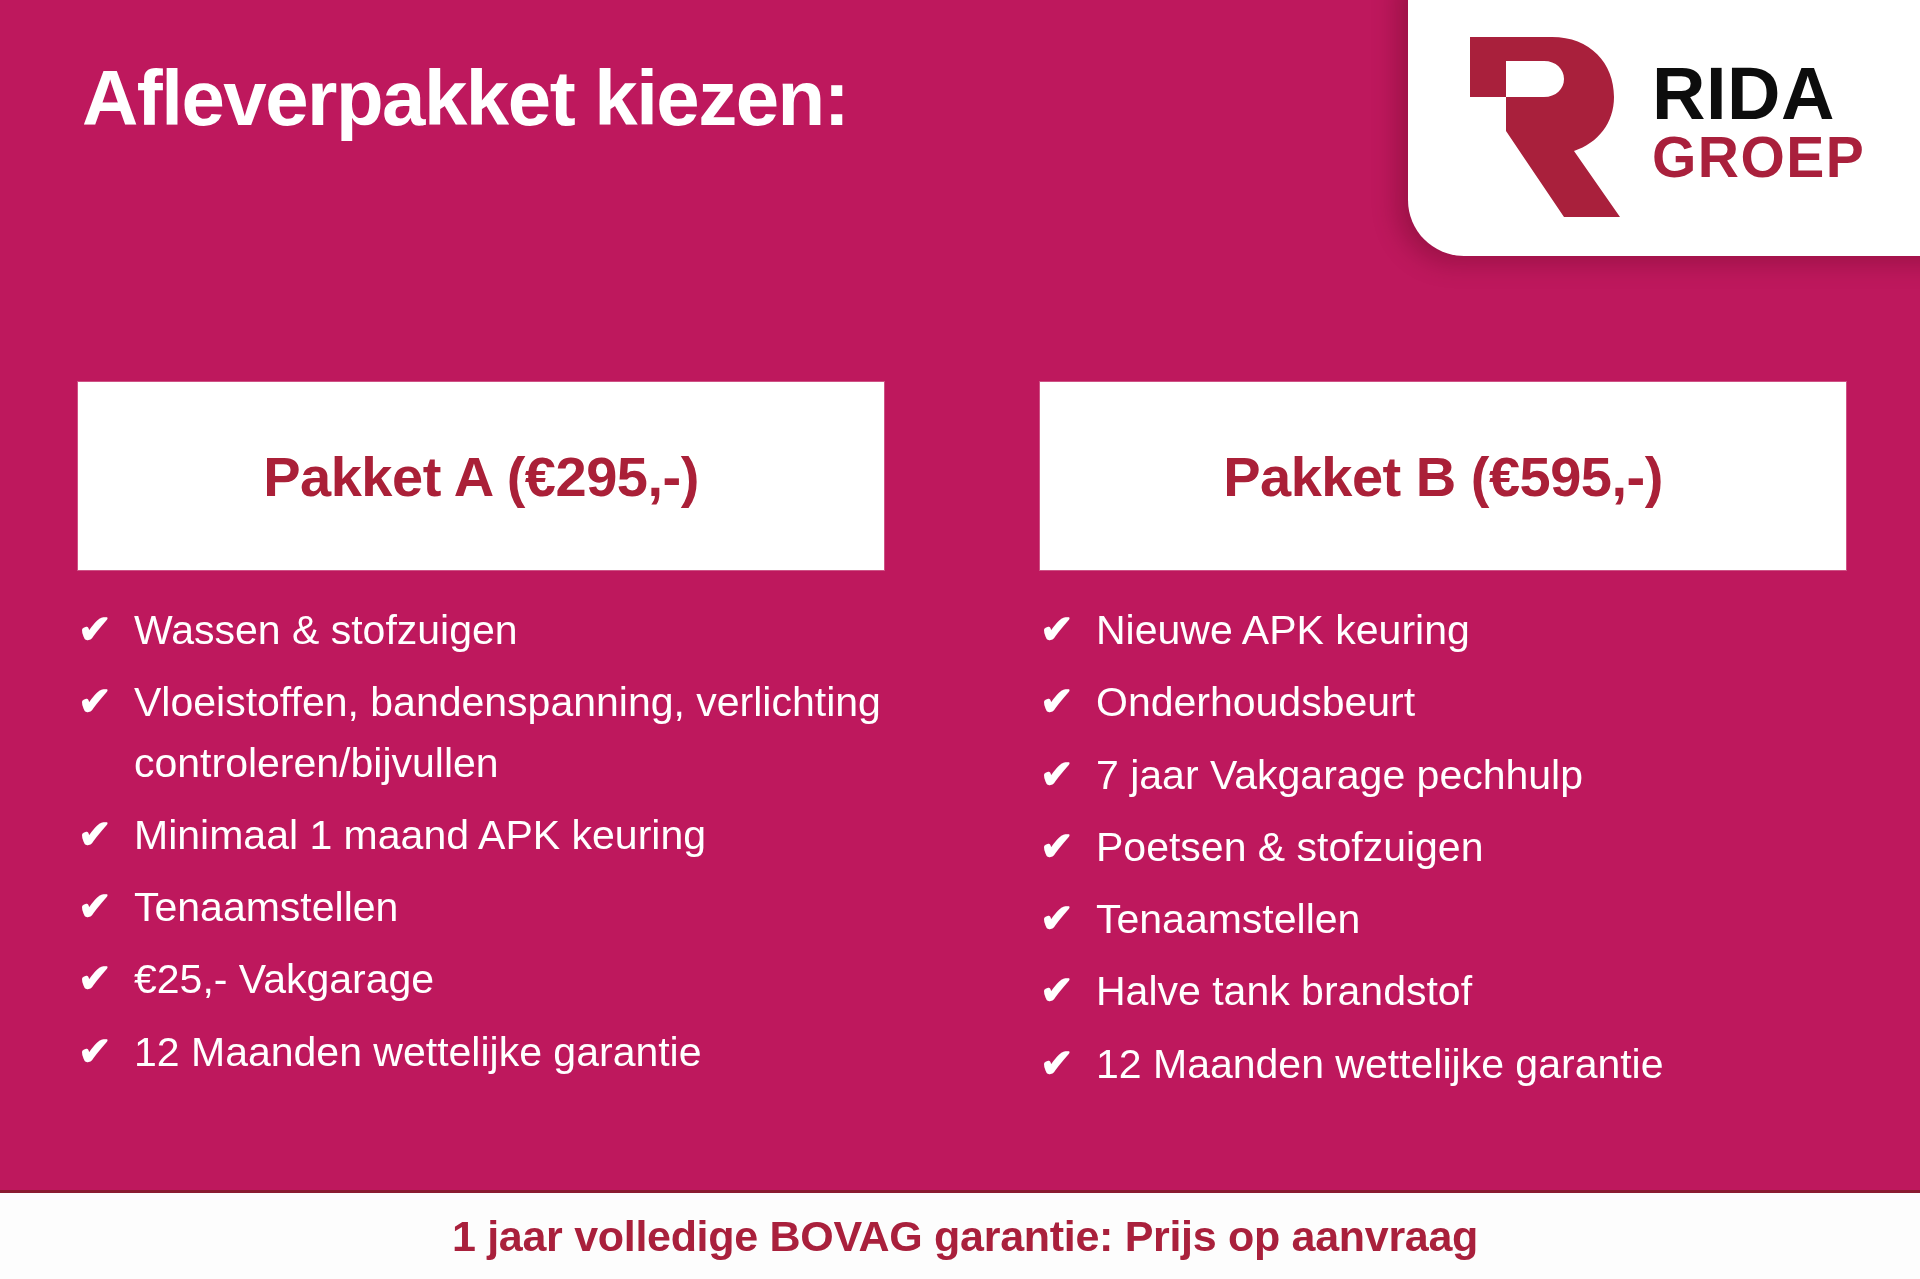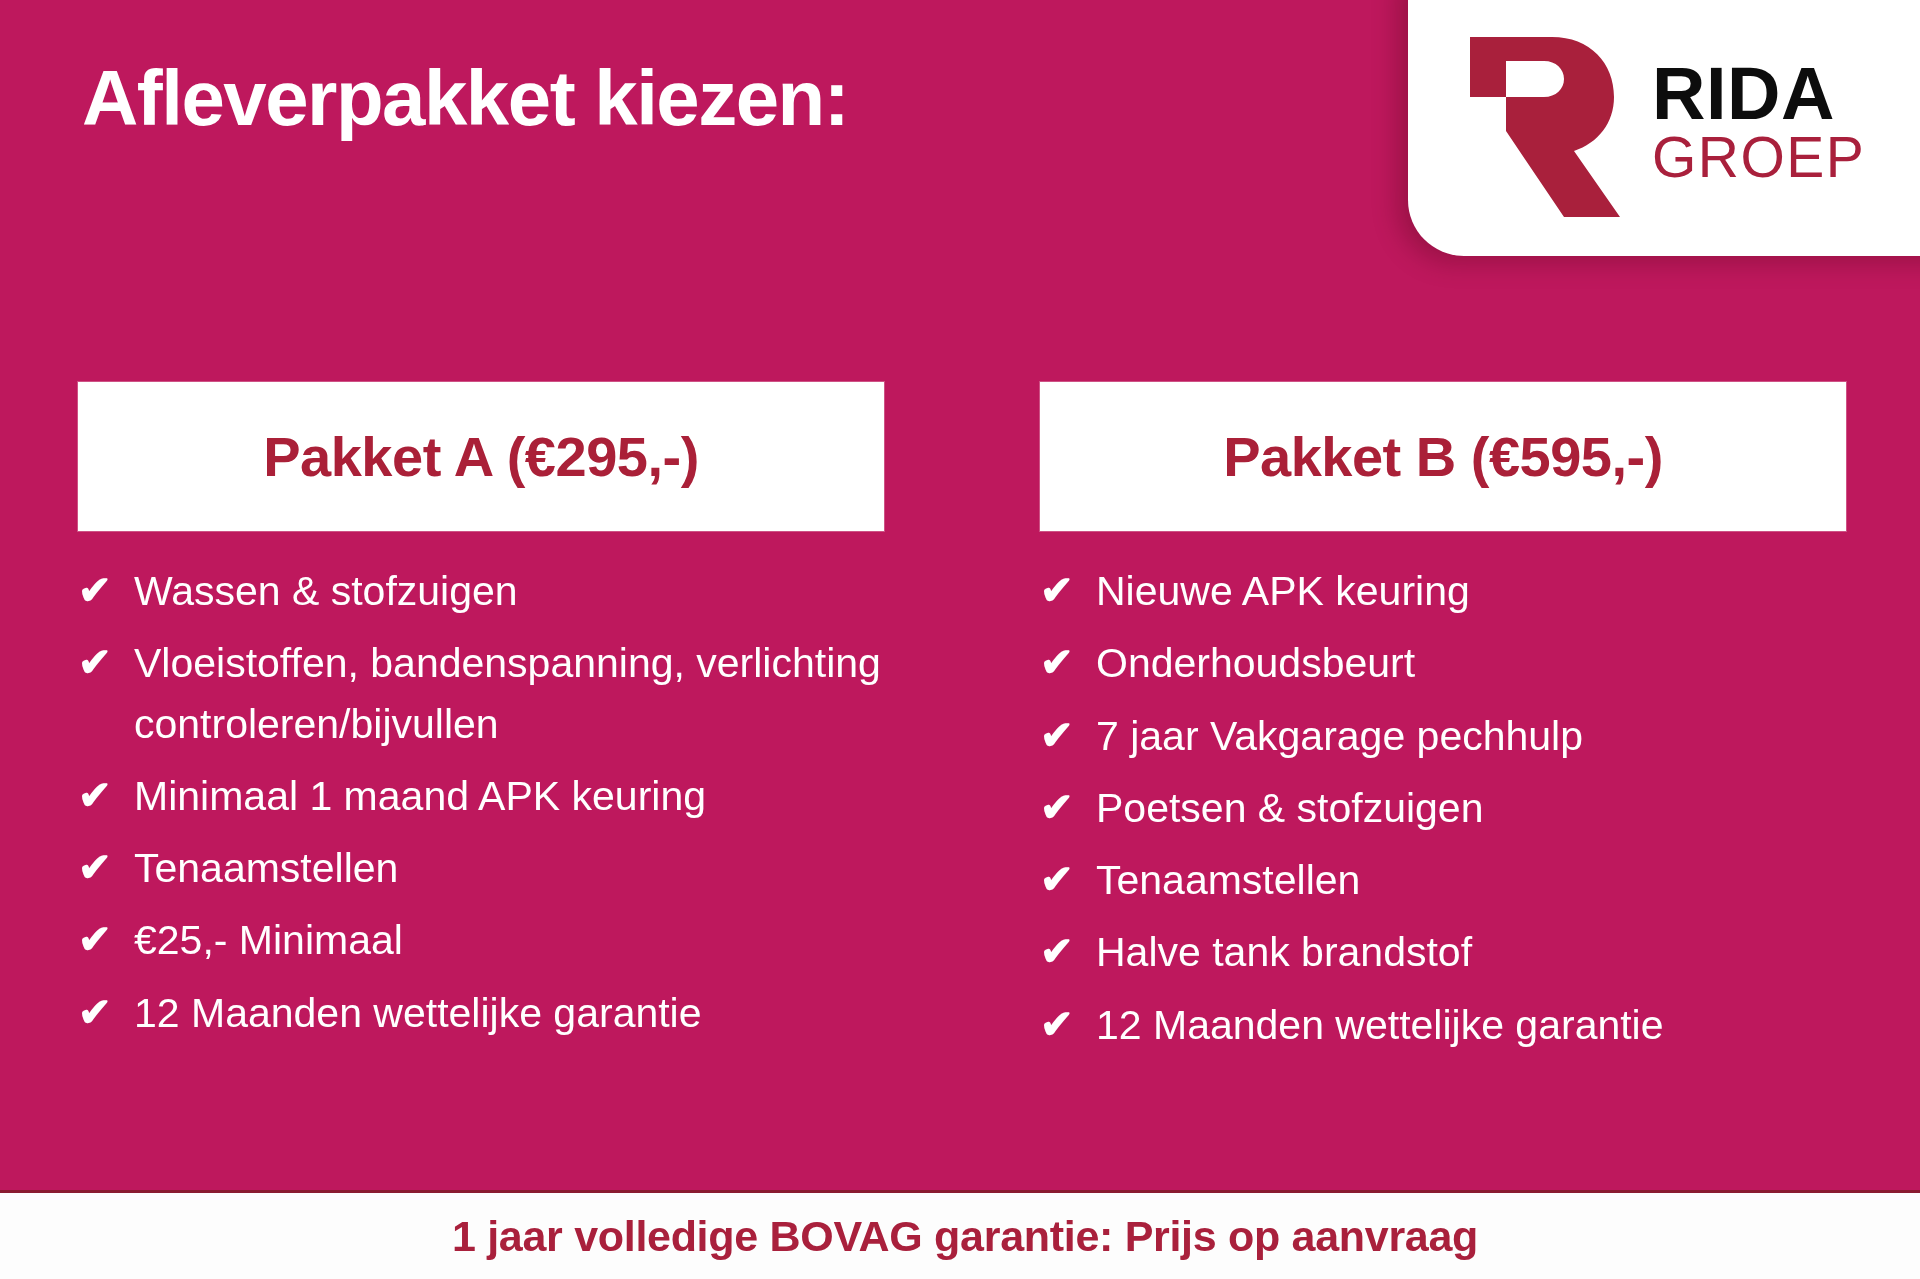--- a/index.html
+++ b/index.html
@@ -43,36 +43,36 @@
     padding-left:36px;
     gap:22px;
   }
   .logo-mark { width:186px; height:186px; flex:none; position:relative; margin-top:16px;}
   .logo-words { display:flex; flex-direction:column; line-height:0.94; margin-top:12px; }
   .logo-rida {
     font-size:74px; font-weight:bold; color:#0D0D0D;
     letter-spacing:0.5px;
   }
   .logo-groep {
-    font-size:57px; font-weight:400; color:#A9203C;
+    font-size:57px; font-weight:700; color:#A9203C;
     letter-spacing:1.5px; margin-top:2px;
   }
 
   
   .columns {
     position:absolute;
     left:0; top:382px; right:0;
   }
   .col { position:absolute; top:0; }
   .col-a { left:78px;  width:806px; }
   .col-b { left:1040px; width:806px; }
 
   .pkg-card {
     background:#FFFFFF;
-    height:149px;
+    height:188px;
     display:flex; align-items:center; justify-content:center;
     box-shadow:0 0 0 1px rgba(255,255,255,0.25);
   }
   .pkg-title {
     color:#AA2038;
     font-size:56px;
     font-weight:bold;
     letter-spacing:-0.5px;
     white-space:nowrap;
   }
@@ -154,21 +154,21 @@
         <li class="feature-item">
           <span class="check-icon">✔</span>
           <span class="feature-text">Minimaal 1 maand APK keuring</span>
         </li>
         <li class="feature-item">
           <span class="check-icon">✔</span>
           <span class="feature-text">Tenaamstellen</span>
         </li>
         <li class="feature-item">
           <span class="check-icon">✔</span>
-          <span class="feature-text">€25,- Minimaal</span>
+          <span class="feature-text">€25,- Vakgarage</span>
         </li>
         <li class="feature-item">
           <span class="check-icon">✔</span>
           <span class="feature-text">12 Maanden wettelijke garantie</span>
         </li>
       </ul>
     </div>
 
     <div class="col col-b">
       <div class="pkg-card">

